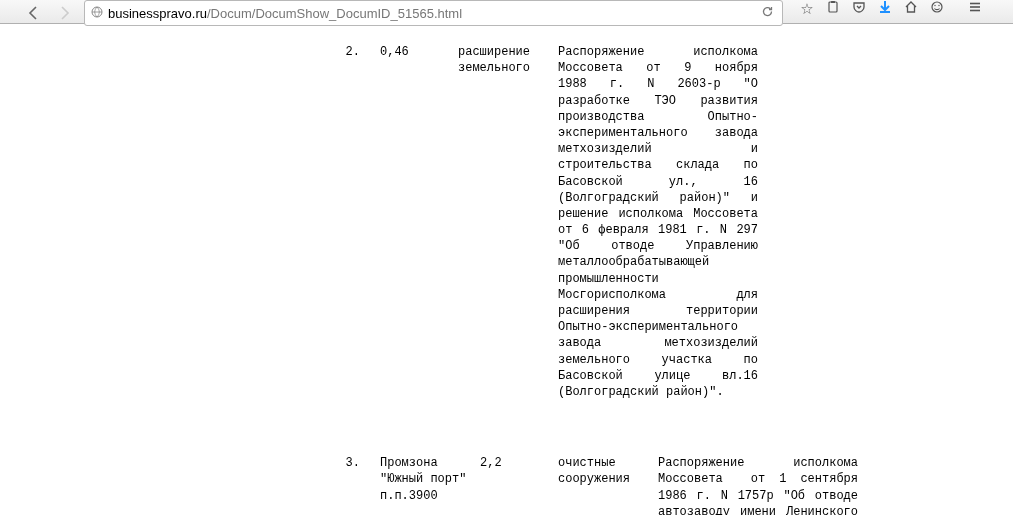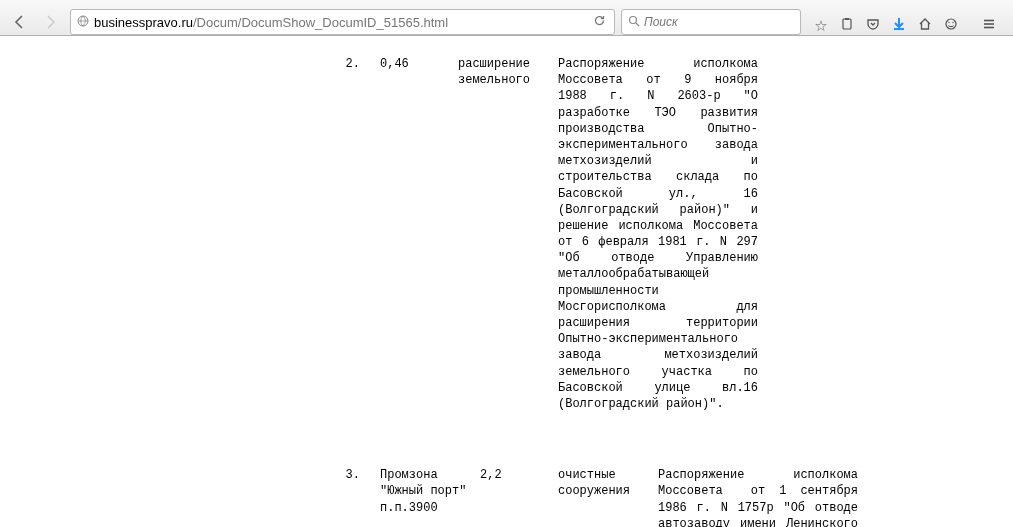--- a/index.html
+++ b/index.html
@@ -2,26 +2,26 @@
 <html><head>
 <meta charset="utf-8">
 <style>
 * { margin: 0; padding: 0; box-sizing: border-box; }
 body {
   font-family: Arial, sans-serif;
   background: #fff;
   overflow: hidden;
 }
 .browser-chrome {
-  height: 36px;
+  height: 24px;
   background: linear-gradient(#f8f8f8, #eaeaea);
   border-bottom: 1px solid #b0b0b0;
   display: flex;
-  align-items: flex-end;
-  padding: 0 6px;
+  align-items: flex-start;
+  padding: 0 20px;
   gap: 2px;
 }
 .nav-btn {
   width: 28px; height: 26px;
   display: flex; align-items: center; justify-content: center;
   color: #666; border-radius: 3px;
   font-size: 16px;
 }
 .nav-btn.disabled { color: #bbb; }
 .url-container {
@@ -109,29 +109,20 @@
           <path d="M1 6 H11 M6 1 C3 4 3 8 6 11 M6 1 C9 4 9 8 6 11" stroke="#888" fill="none" stroke-width="0.8"></path>
         </svg>
     </span>
     <span class="url-text"><span class="domain">businesspravo.ru</span><span class="path">/Docum/DocumShow_DocumID_51565.html</span></span>
     <span class="reload">
       <svg width="13" height="13" viewBox="0 0 13 13">
           <path d="M10.5 6.5 A4 4 0 1 1 9.3 3.7 M10.5 2 V4.5 H8" stroke="#777" fill="none" stroke-width="1.3"></path>
         </svg>
     </span>
   </div>
-  <div class="search-container">
-    <span class="mag">
-      <svg width="12" height="12" viewBox="0 0 12 12">
-          <circle cx="5" cy="5" r="3.5" stroke="#888" fill="none" stroke-width="1.2"></circle>
-          <line x1="8" y1="8" x2="11" y2="11" stroke="#888" stroke-width="1.2"></line>
-        </svg>
-    </span>
-    <input class="search-input" placeholder="Поиск" style="">
-  </div>
   <div class="toolbar-icons">
     <span>☆</span>
     <span>
       <svg width="14" height="14" viewBox="0 0 14 14">
           <rect x="3" y="2" width="8" height="10" rx="1" stroke="#555" fill="none" stroke-width="1.2"></rect>
           <rect x="5" y="1" width="4" height="2" rx="0.5" fill="#555"></rect>
         </svg>
     </span>
     <span>
       <svg width="14" height="14" viewBox="0 0 14 14">

